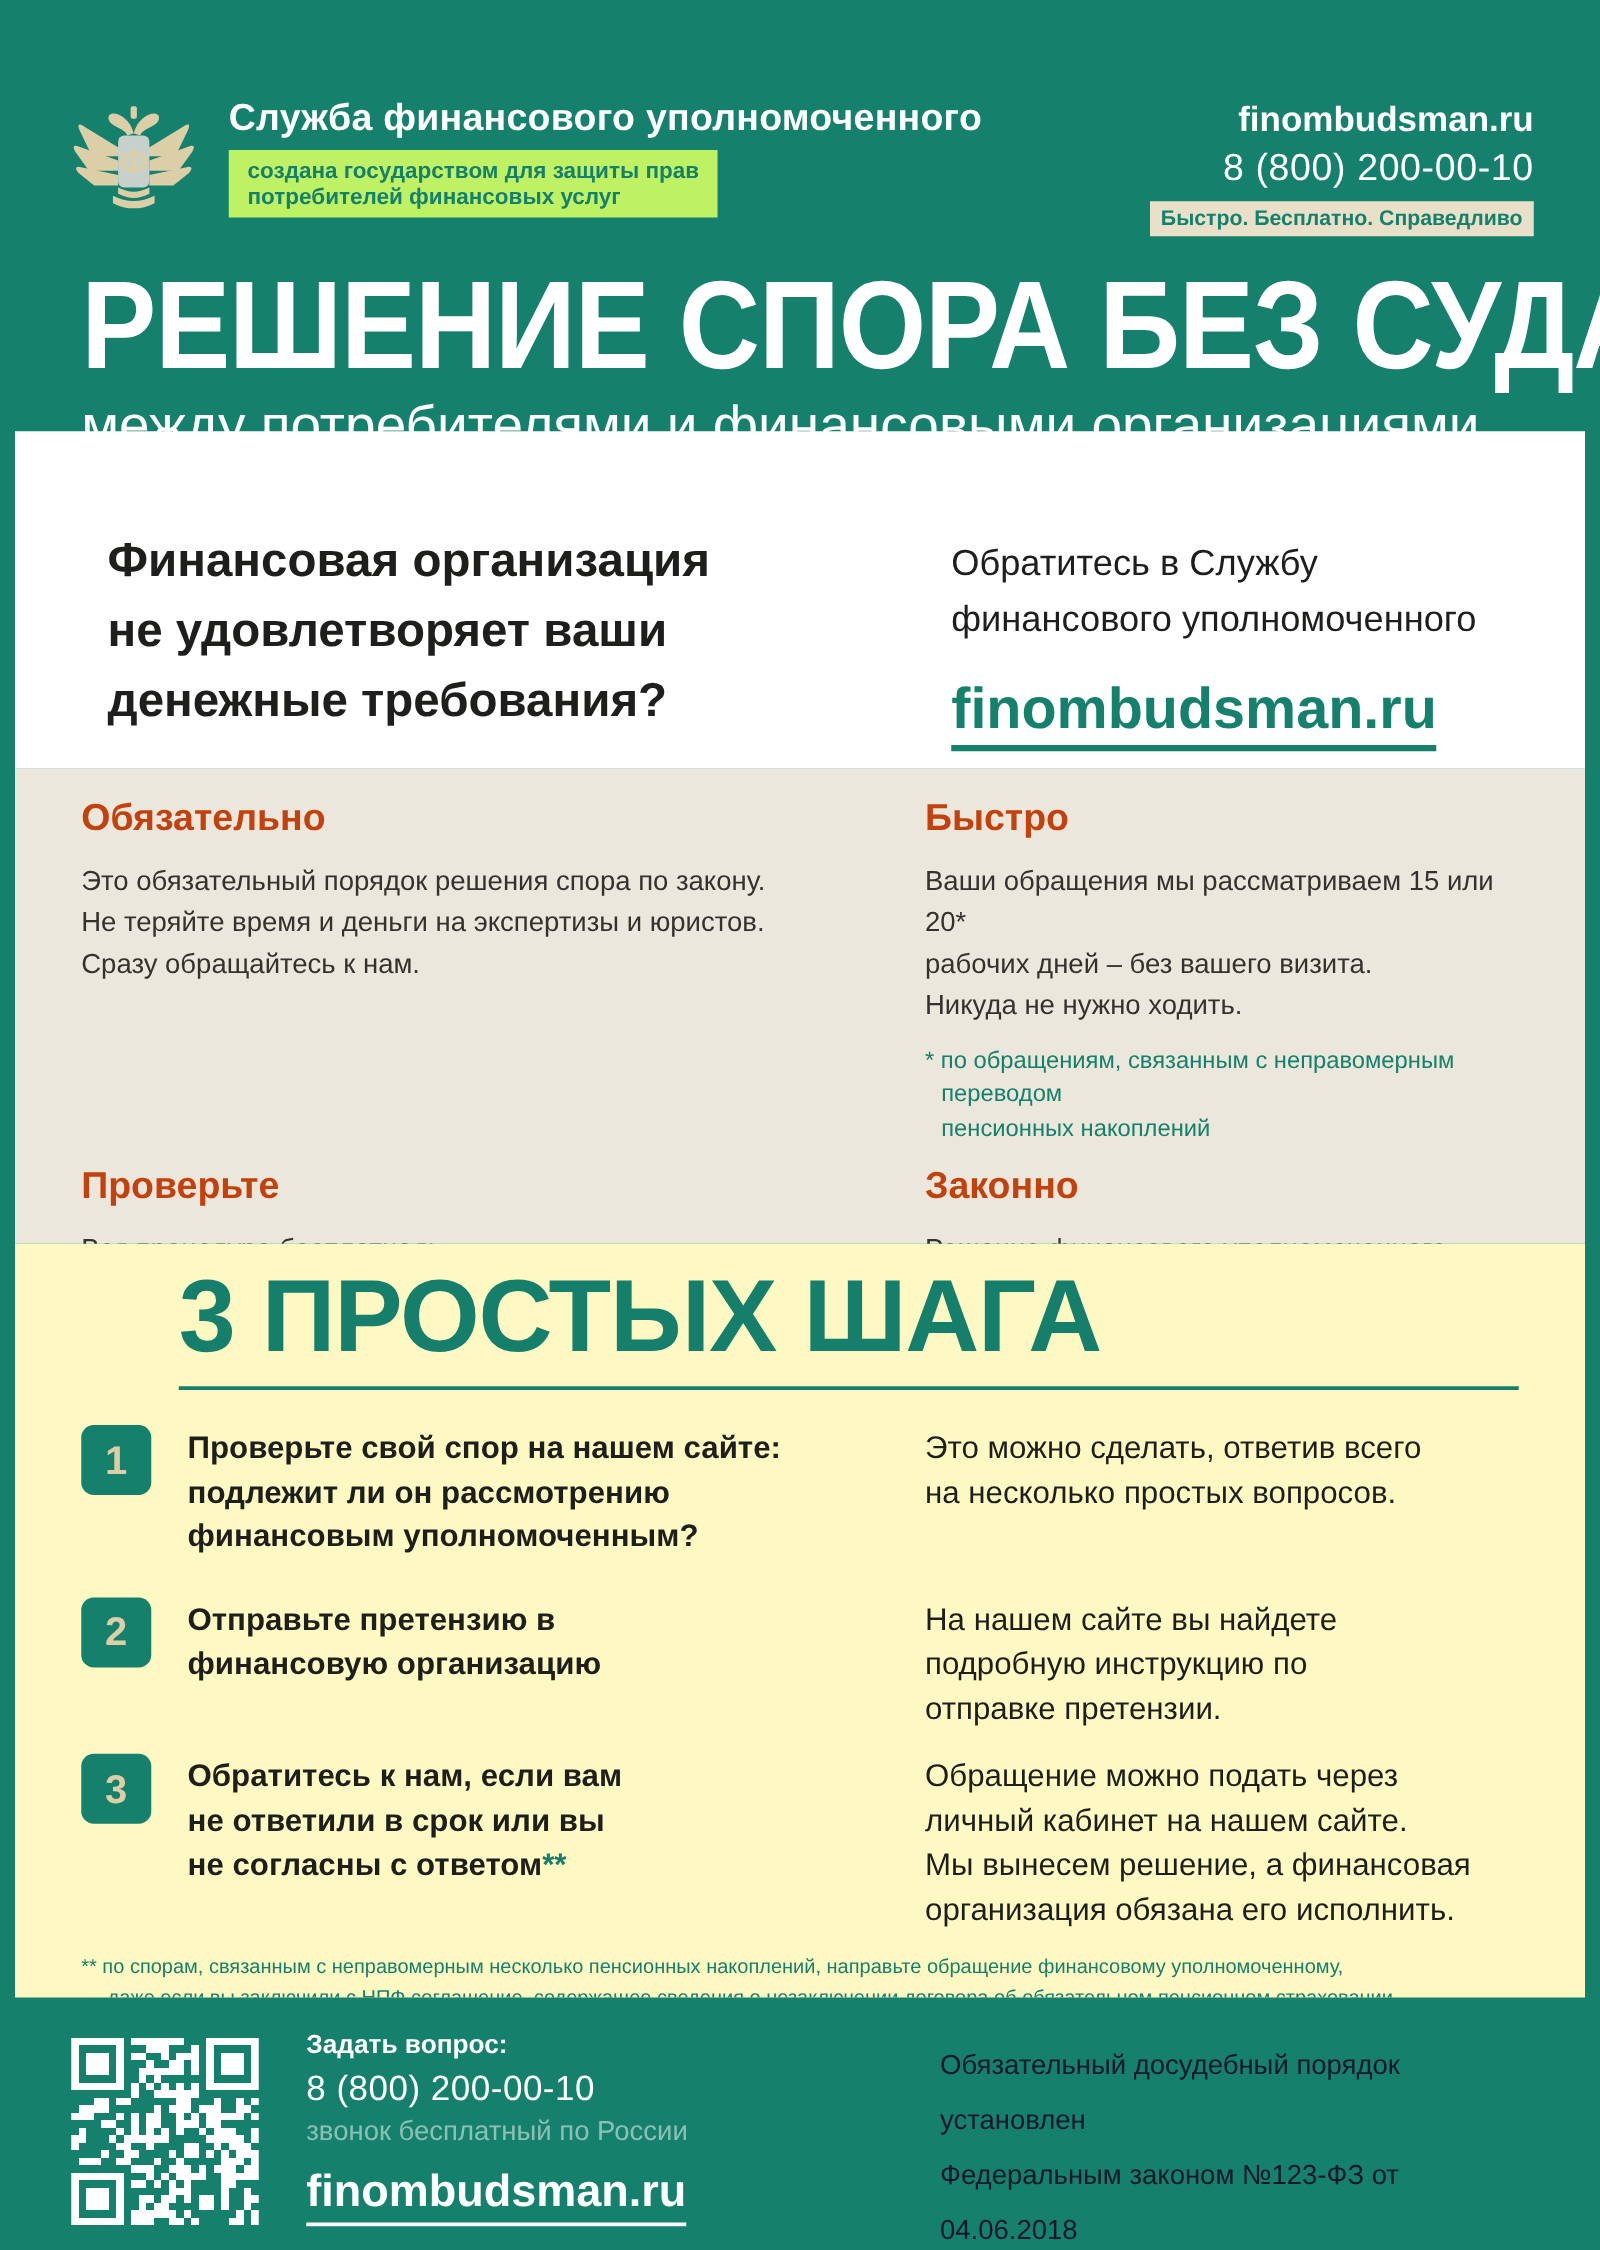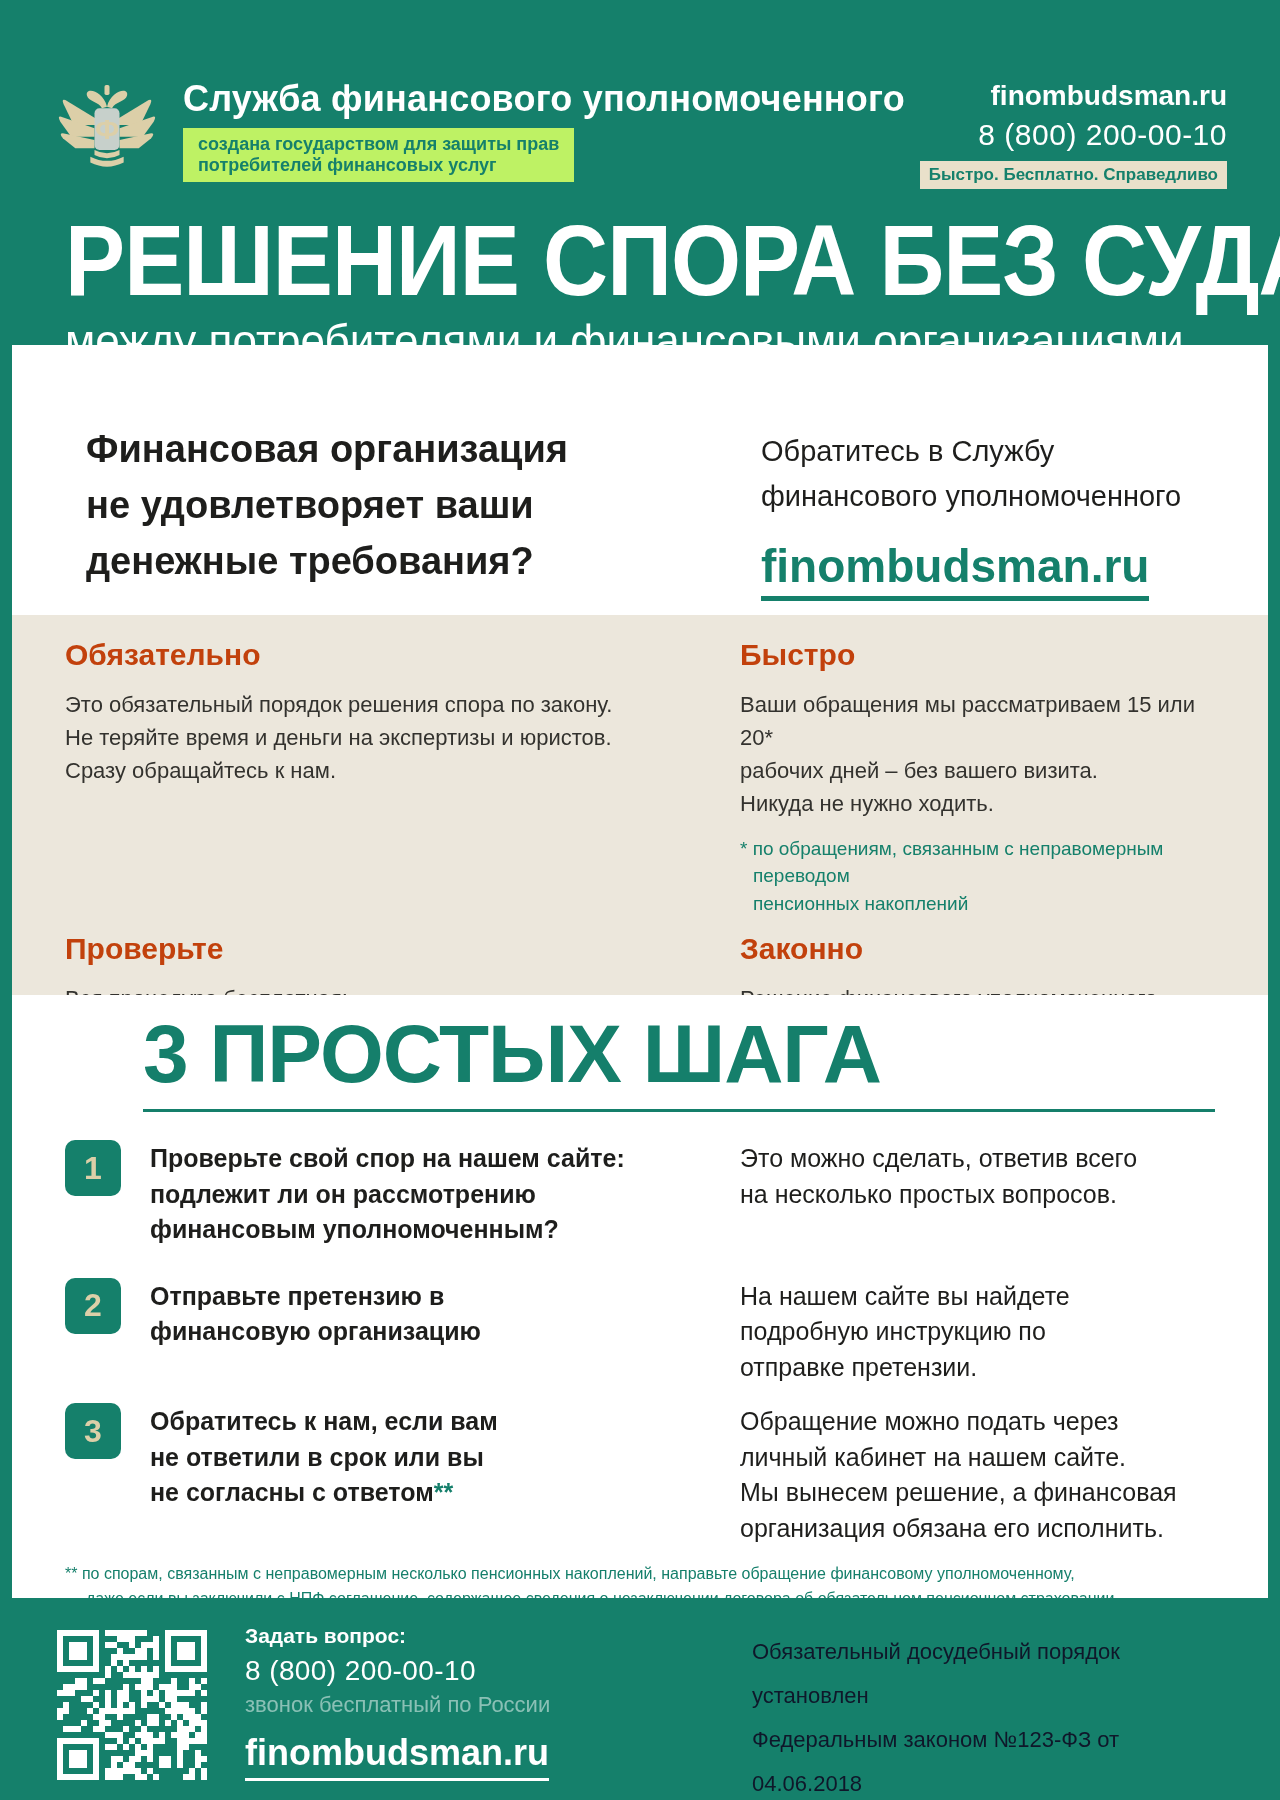--- a/index.html
+++ b/index.html
@@ -8,21 +8,21 @@
     background:#15806B;overflow:hidden;
     font-family:"Liberation Sans","DejaVu Sans",sans-serif;color:#1E1E1C;
   }
   .ml{white-space:pre-line;}
 
   
   header{height:345px;box-sizing:border-box;padding:0 53px 0 57px;}
   .header-row{display:flex;align-items:flex-start;padding-top:78px;}
   .logo{width:100px;height:112px;flex:0 0 auto;margin-top:2px;}
   .org-block{margin-left:26px;}
-  .org-name{color:#fff;font-weight:bold;font-size:36px;letter-spacing:.2px;}
+  .org-name{color:#fff;font-weight:bold;font-size:30px;letter-spacing:.2px;}
   .org-tagline{display:inline-block;background:#bef264;color:#15806B;font-weight:bold;
     font-size:18px;line-height:1.18;padding:6px 15px;margin-top:8px;}
   .contact{margin-left:auto;text-align:right;padding-top:2px;}
   .contact-site{color:#fff;font-weight:bold;font-size:28px;}
   .contact-phone{color:#fff;font-size:30px;font-weight:400;margin-top:6px;letter-spacing:.5px;}
   .contact-badge{display:inline-block;background:#E9E0CA;color:#15806B;font-weight:bold;
     font-size:17px;padding:4px 9px;margin-top:9px;}
   .hero-title{margin:22px 0 0 8px;color:#fff;font-size:100px;font-weight:bold;line-height:.92;
     letter-spacing:-1px;transform:scaleX(.9);transform-origin:left;white-space:nowrap;}
   .hero-sub{color:#fff;font-size:44px;font-weight:400;margin:10px 0 0 8px;white-space:nowrap;}
@@ -38,21 +38,21 @@
 
   
   .benefits{background:#ECE7DC;margin:0 12px;height:380px;box-sizing:border-box;
     padding:24px 53px 0;display:grid;grid-template-columns:675px 1fr;row-gap:16px;overflow:hidden;}
   .b-title{color:#c2410c;font-size:30px;font-weight:bold;margin:0;line-height:1.05;}
   .b-body{font-size:22px;line-height:1.5;margin:17px 0 0;color:#33322E;}
   .b-note{color:#15806B;font-size:19px;line-height:1.45;margin:15px 0 0;
     padding-left:13px;text-indent:-13px;}
 
   
-  .steps{background:#ffffff;margin:0 12px;height:603px;box-sizing:border-box;
+  .steps{background:#fef9c3;margin:0 12px;height:603px;box-sizing:border-box;
     padding:10px 53px 0;overflow:hidden;}
   .steps-heading{color:#157F6B;font-size:82px;font-weight:bold;line-height:1;
     margin:8px 0 0 78px;letter-spacing:-1px;white-space:nowrap;}
   .steps-rule{height:3px;background:#157F6B;margin:14px 0 0 78px;width:1072px;}
   .step{display:grid;grid-template-columns:56px 561px 1fr;column-gap:29px;align-items:start;}
   .step-1{margin-top:28px;} .step-2{margin-top:30px;} .step-3{margin-top:18px;}
   .step-num{width:56px;height:56px;background:#15806B;border-radius:10px;color:#DCCFA8;
     font-size:32px;font-weight:bold;display:flex;align-items:center;justify-content:center;}
   .step-title{font-size:25px;font-weight:bold;line-height:1.42;padding-top:1px;}
   .step-desc{font-size:25px;line-height:1.42;padding-top:1px;}

